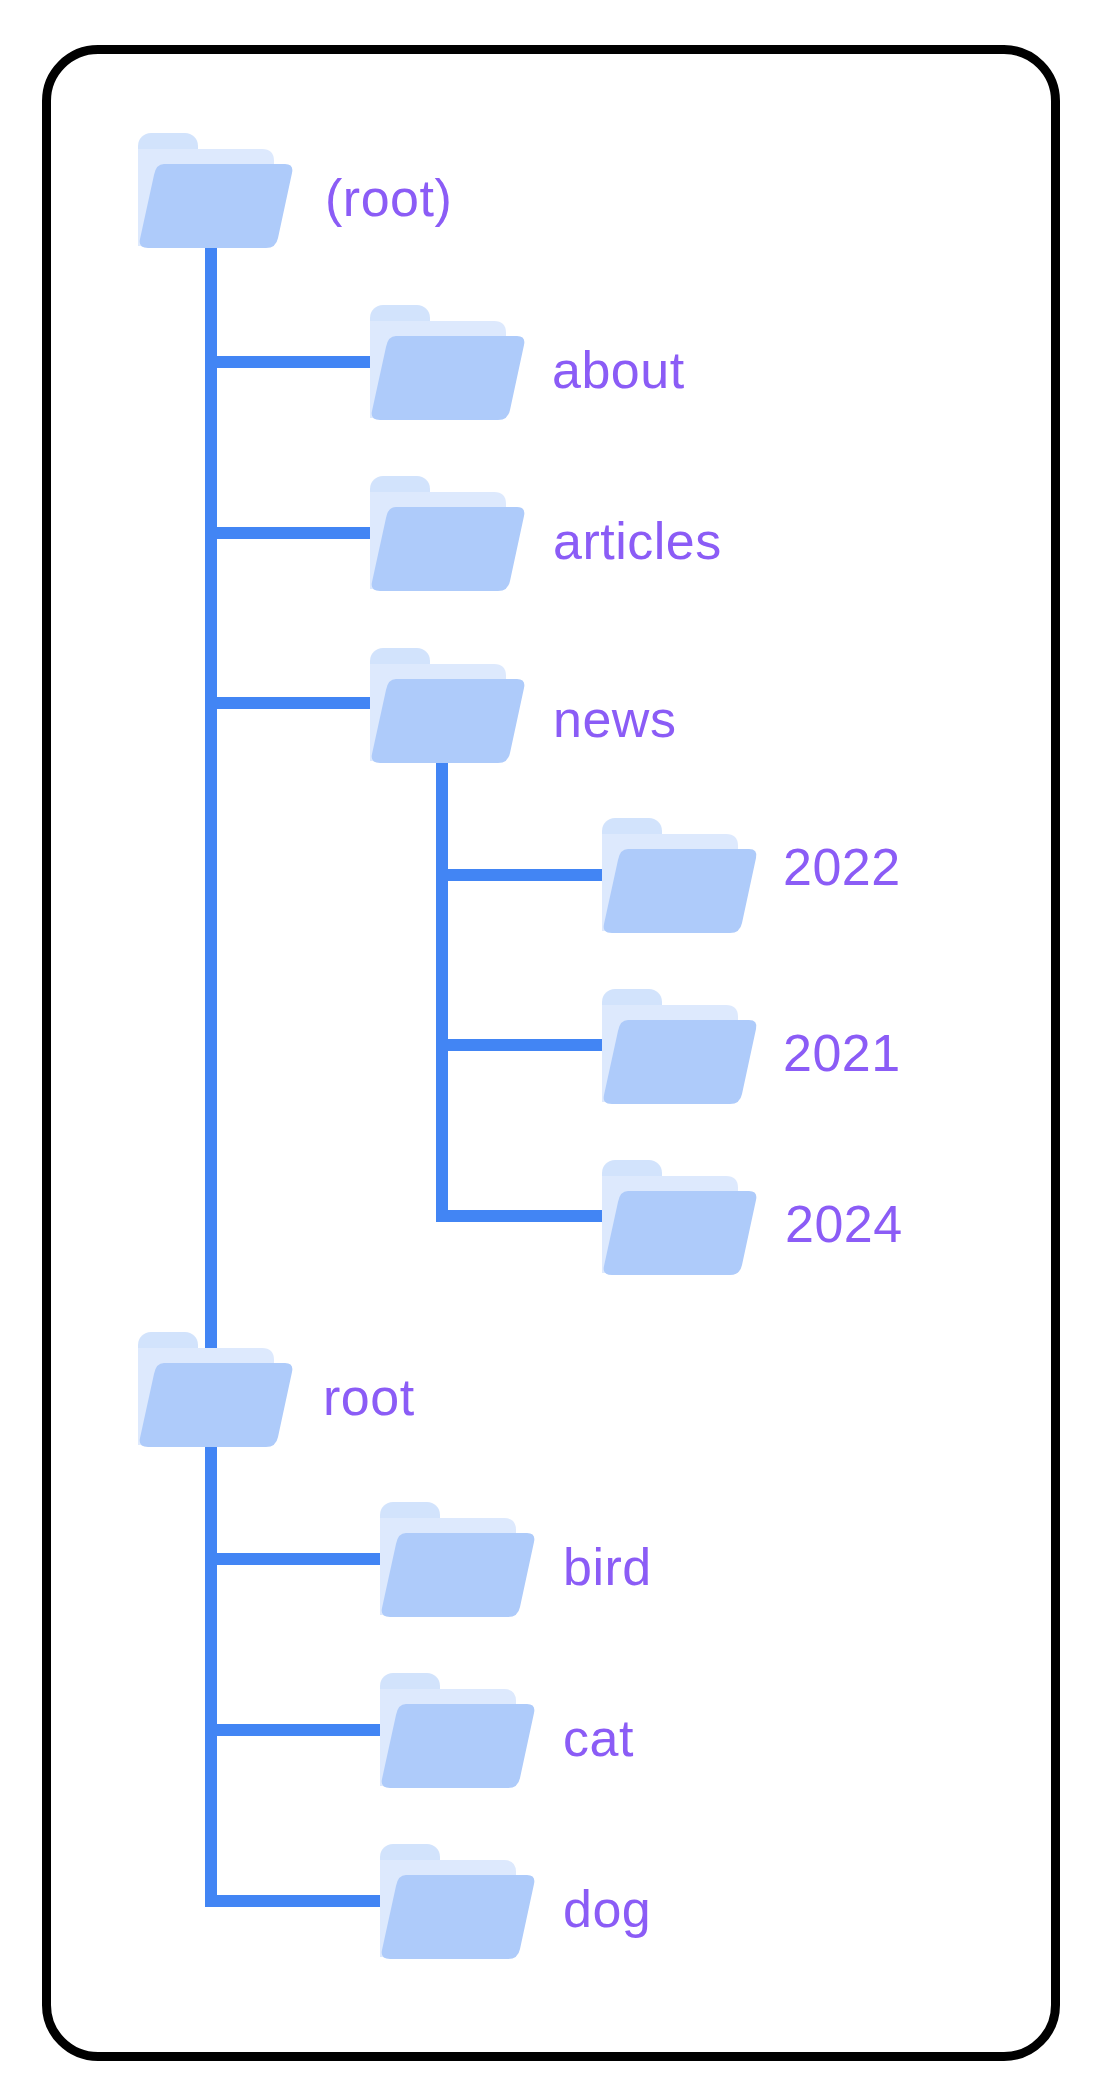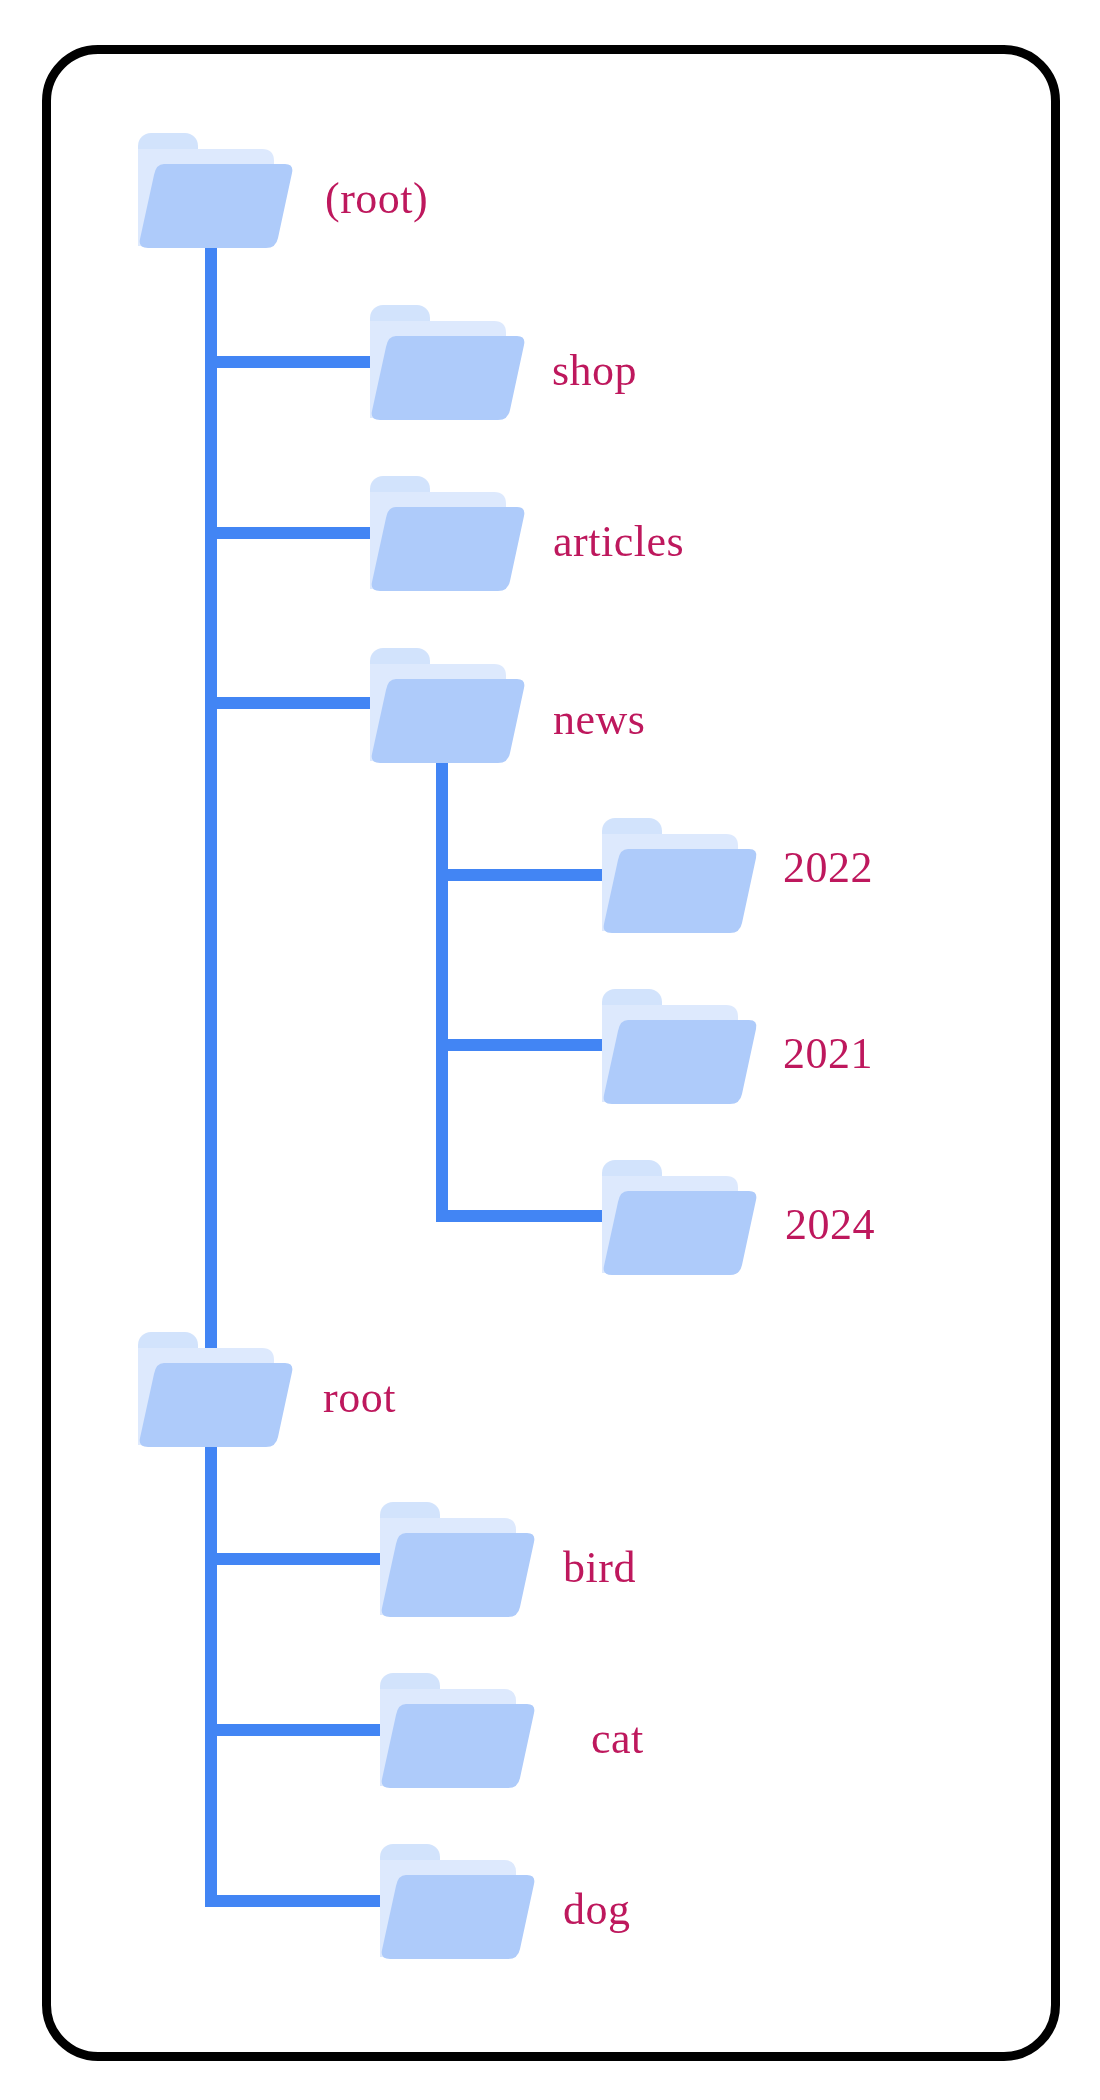--- a/index.html
+++ b/index.html
@@ -29,37 +29,36 @@
   svg.tree {
     position: absolute;
     left: 0;
     top: 0;
   }
   .node-label {
     position: absolute;
     height: 56px;
     display: flex;
     align-items: center;
-    font-size: 44px;
+    font-size: 52px;
     letter-spacing: 0.5px;
-    color: #be185d;
+    color: #8b5cf6;
     white-space: nowrap;
-    font-family: Liberation Serif, serif;
   }
   
   .lbl-root     { left: 325px; top: 170px;  }
   .lbl-about    { left: 552px; top: 342px;  }
   .lbl-articles { left: 553px; top: 513px;  }
   .lbl-news     { left: 553px; top: 683px; margin-top: 8px;  }
   .lbl-2022     { left: 783px; top: 839px;  }
   .lbl-2023     { left: 783px; top: 1025px; }
   .lbl-2024     { left: 785px; top: 1196px; }
   .lbl-shop     { left: 323px; top: 1369px; }
   .lbl-bird     { left: 563px; top: 1539px; text-align: right; }
-  .lbl-cat      { left: 563px; top: 1710px; margin-left: 28px; }
+  .lbl-cat      { left: 563px; top: 1710px; }
   .lbl-dog      { left: 563px; top: 1881px; }
 </style>
 </head>
 <body>
 
 <div class="canvas">
 
   <div class="card"></div>
 
   <svg class="tree" width="1100" height="2100" viewBox="0 0 1100 2100">
@@ -93,21 +92,21 @@
     <use href="#folderIcon" x="602" y="818"></use>
     <use href="#folderIcon" x="602" y="989"></use>
     <use href="#folderIcon" x="602" y="1160"></use>
     <use href="#folderIcon" x="138" y="1332"></use>
     <use href="#folderIcon" x="380" y="1502"></use>
     <use href="#folderIcon" x="380" y="1673"></use>
     <use href="#folderIcon" x="380" y="1844"></use>
   </svg>
 
   <div class="node-label lbl-root">(root)</div>
-  <div class="node-label lbl-about">shop</div>
+  <div class="node-label lbl-about">about</div>
   <div class="node-label lbl-articles">articles</div>
   <div class="node-label lbl-news">news</div>
   <div class="node-label lbl-2022">2022</div>
   <div class="node-label lbl-2023">2021</div>
   <div class="node-label lbl-2024">2024</div>
   <div class="node-label lbl-shop">root</div>
   <div class="node-label lbl-bird">bird</div>
   <div class="node-label lbl-cat">cat</div>
   <div class="node-label lbl-dog">dog</div>
 

